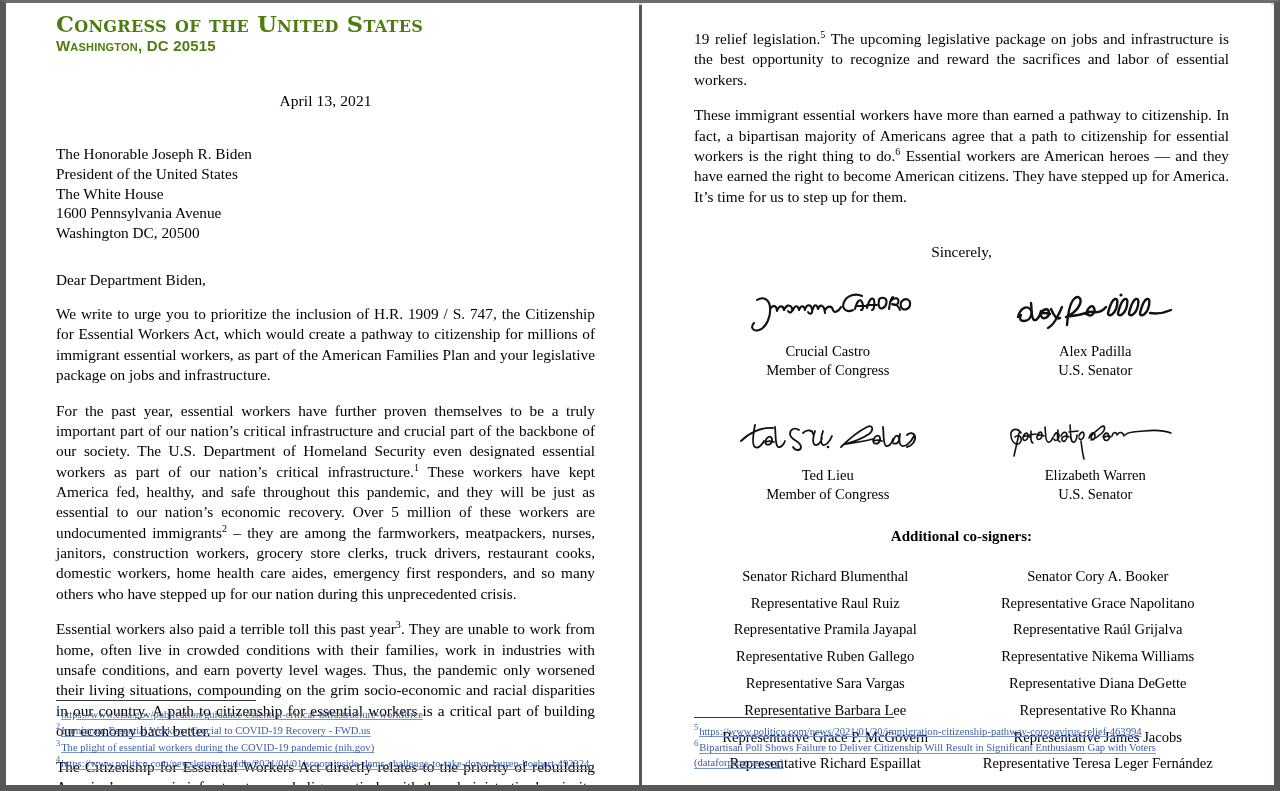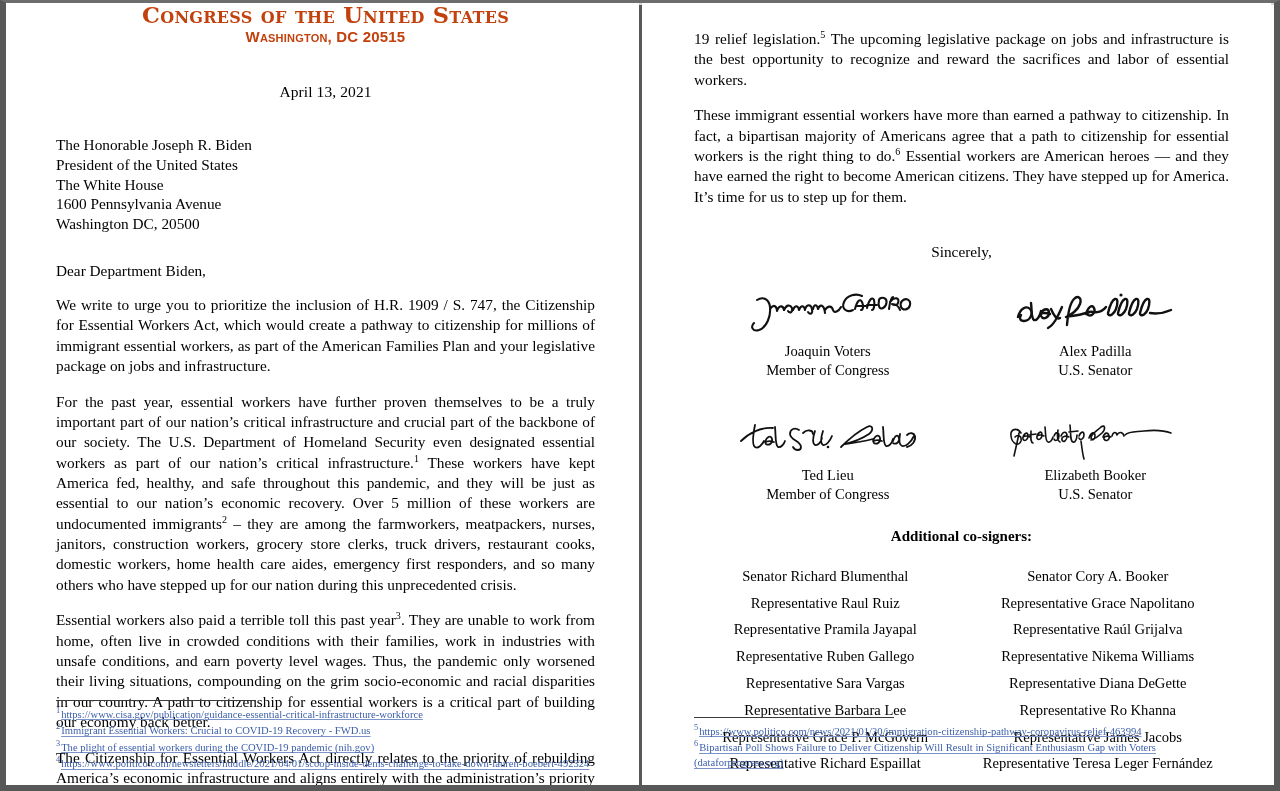--- a/index.html
+++ b/index.html
@@ -50,22 +50,22 @@
 
   .page-divider {
     width: 3px;
     background: #585858;
     height: 100%;
     flex: 0 0 3px;
   }
 
   
   .letterhead {
-    text-align: center;
-    color: #c2410c;
+    color: #4d7c0f;
+    padding-top: 9px;
     line-height: 1.12;
   }
   .letterhead .lh-1 {
     font-family: "DejaVu Serif", "Liberation Serif", serif;
     font-weight: bold;
     font-size: 22.5px;
     letter-spacing: 0.3px;
     font-variant: small-caps;
   }
   .letterhead .lh-2 {
@@ -260,21 +260,21 @@
               <path d="M82 27 C85 22, 89 23, 90 27 C91 31, 96 28, 98 24"></path>
               <path d="M119 13 C113 10, 104 12, 101 19 C98 26, 104 30, 110 27"></path>
               <path d="M112 26 C114 18, 117 15, 119 19 C121 23, 120 27, 118 27 M113 23 L123 23"></path>
               <path d="M124 25 C126 17, 129 13, 131 17 C132 21, 131 27, 129 27 M124 22 L134 22"></path>
               <path d="M136 17 C135 22, 136 27, 140 25 C144 23, 145 16, 141 15 C138 14, 136 16, 136 17"></path>
               <path d="M146 26 C147 18, 148 14, 150 14 M147 19 C152 13, 157 15, 155 20 C154 23, 150 22, 149 21 C153 21, 156 24, 157 27"></path>
               <path d="M159 18 C163 14, 168 17, 167 22 C166 27, 160 28, 158 24 C157 20, 159 18, 159 18"></path>
             </g>
           </svg>
         </div>
-        <div class="sig-name">Joaquin Voters</div>
+        <div class="sig-name">Crucial Castro</div>
         <div class="sig-title">Member of Congress</div>
       </div>
 
       <div class="sig-cell">
         <div class="sig-img">
           <svg width="175" height="56" viewBox="0 0 175 56" aria-hidden="true">
             <g fill="none" stroke="#111" stroke-width="2.4" stroke-linecap="round" stroke-linejoin="round">
               <path d="M10 34 C12 26, 18 22, 22 26 C26 30, 22 38, 16 38 C12 38, 11 35, 13 32"></path>
               <path d="M23 20 C24 28, 23 35, 26 37 C29 38, 32 33, 33 28"></path>
               <path d="M33 30 C36 25, 41 25, 41 30 C41 35, 35 37, 33 33 C32 30, 36 29, 42 31"></path>
@@ -330,21 +330,21 @@
               <path d="M65 8 C66 17, 65 24, 68 25 C70 26, 72 22, 72 18 M64 15 L73 14"></path>
               <path d="M74 19 C76 14, 79 14, 79 18 C79 22, 75 24, 74 21"></path>
               <path d="M84 21 C86 15, 90 14, 90 19 C90 23, 87 24, 86 21 C86 17, 92 14, 96 10 C100 7, 101 12, 97 16 C94 19, 89 22, 86 23"></path>
               <path d="M98 20 C100 15, 103 15, 104 19 C105 23, 101 25, 99 22 C98 20, 102 18, 106 20"></path>
               <path d="M107 19 C108 15, 111 14, 112 18 M112 18 C114 14, 118 15, 119 19"></path>
               <path d="M120 18 C124 14, 131 15, 139 14 C148 13, 158 13, 166 16"></path>
               <path d="M76 24 C77 32, 78 39, 79 42"></path>
             </g>
           </svg>
         </div>
-        <div class="sig-name">Elizabeth Booker</div>
+        <div class="sig-name">Elizabeth Warren</div>
         <div class="sig-title">U.S. Senator</div>
       </div>
     </div>
 
     <div class="cosign-head">Additional co-signers:</div>
 
     <div class="cosign-grid">
       <div class="cosign-col">
         <div class="cosign-item">Senator Richard Blumenthal</div>
         <div class="cosign-item">Representative Raul Ruiz</div>

